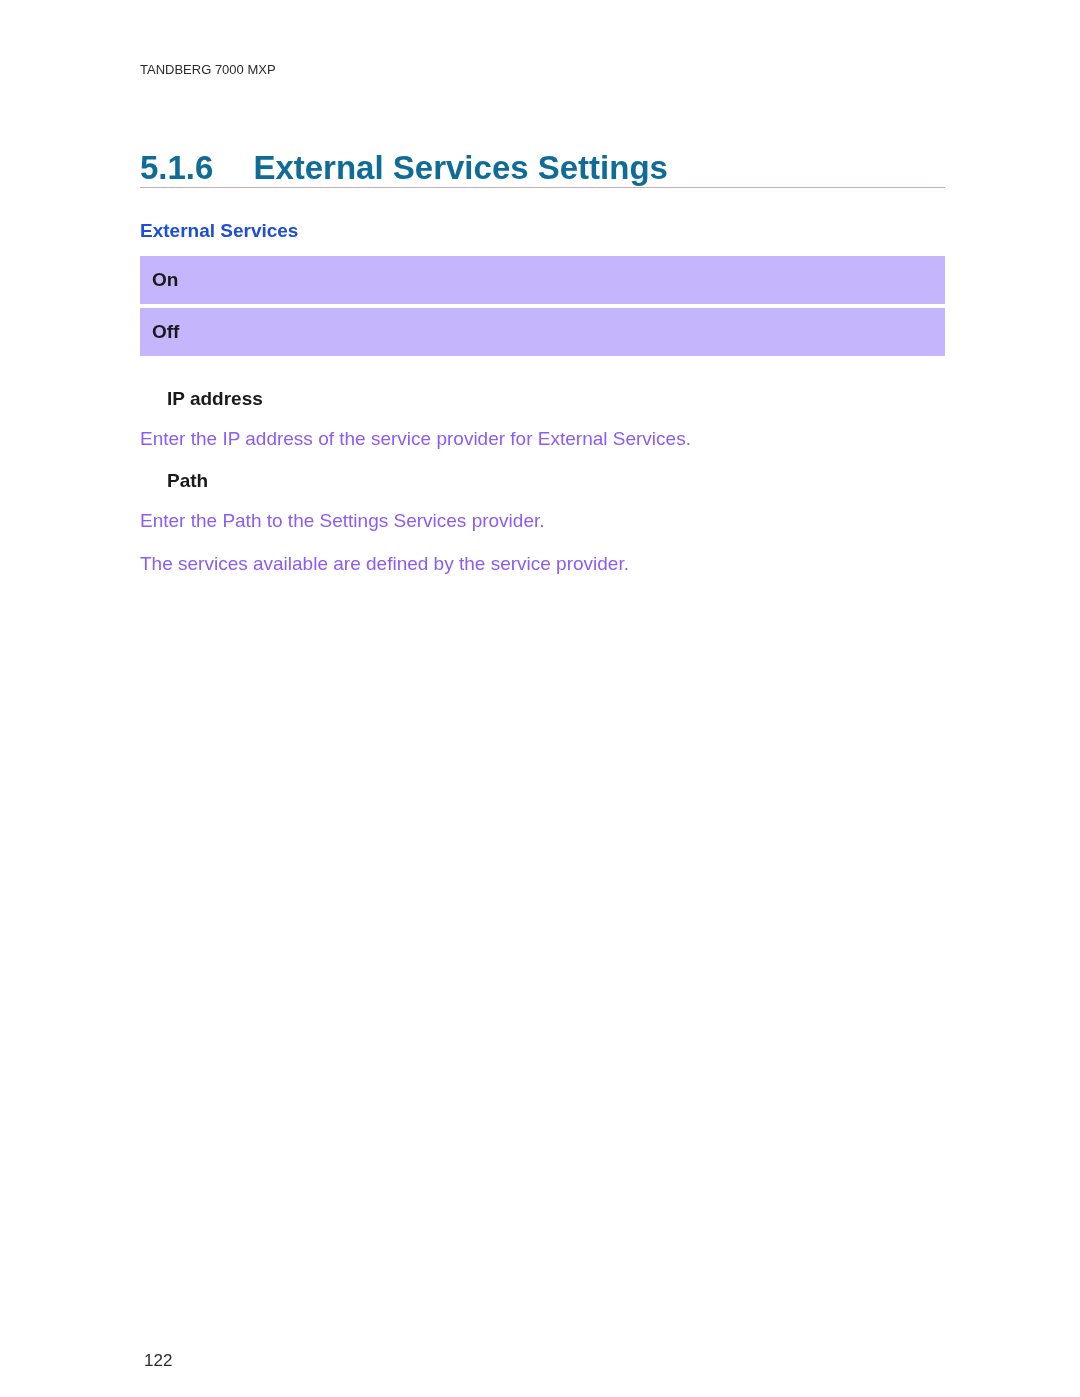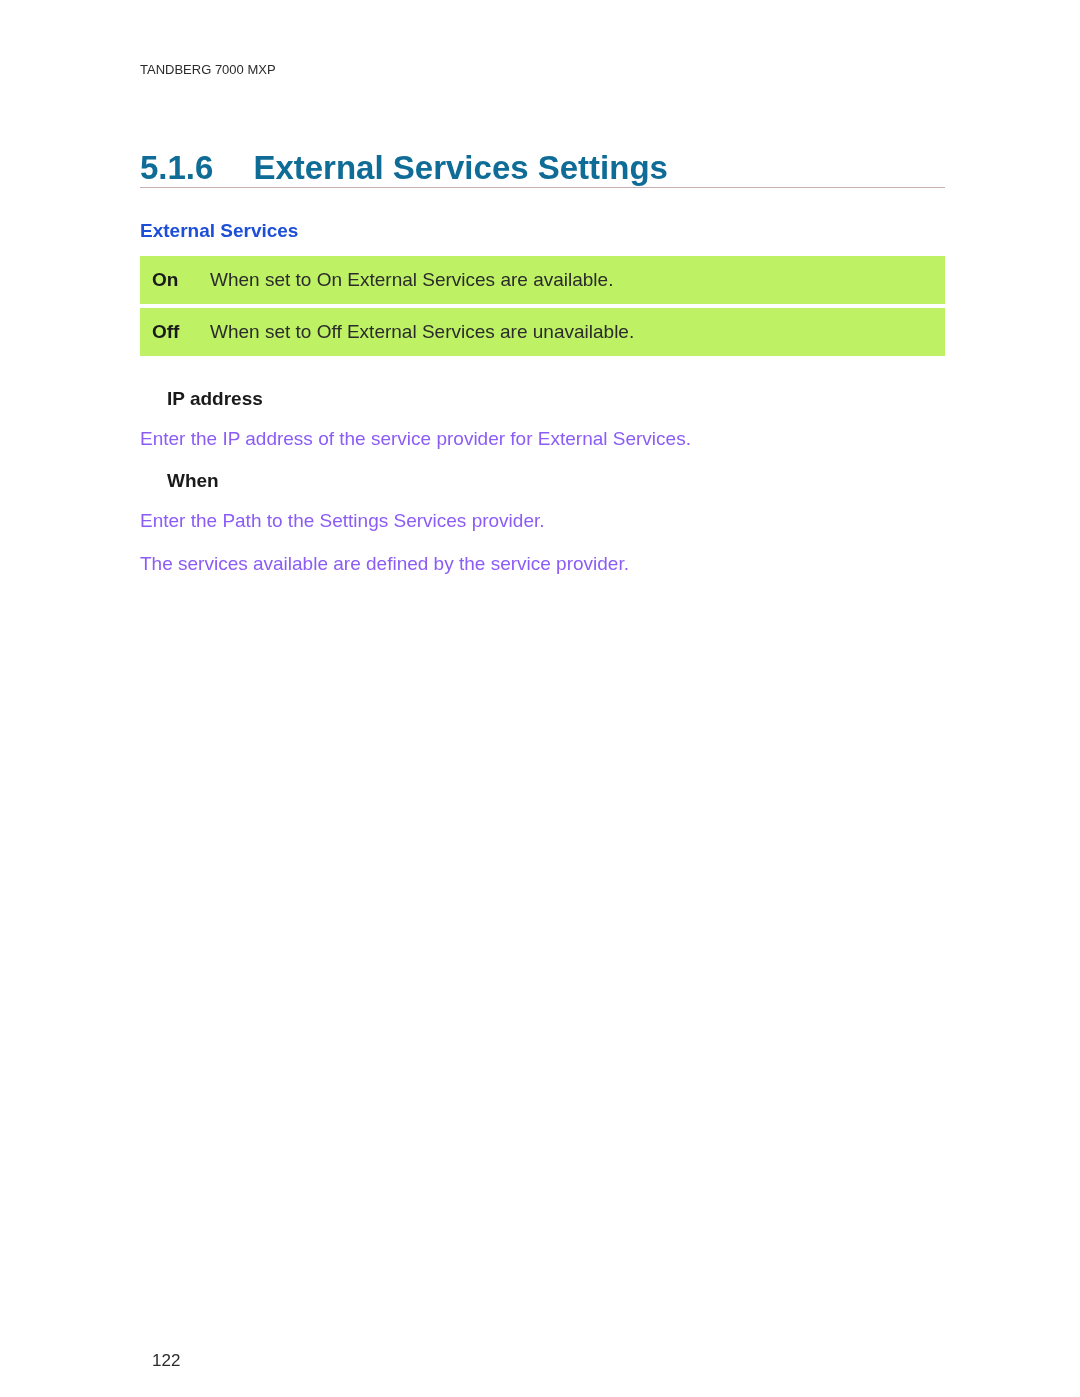--- a/index.html
+++ b/index.html
@@ -35,21 +35,21 @@
       border-top: 1px solid #c9b0b0;
       margin-bottom: 32px;
     }
     .subsection-title {
       font-size: 19px;
       font-weight: bold;
       color: #1d4ed8;
       margin-bottom: 14px;
     }
     .option-row {
-      background: #bef264;
+      background: #c4b5fd;
       padding: 13px 12px 13px 12px;
       display: flex;
       align-items: flex-start;
     }
     .option-label {
       font-size: 19px;
       font-weight: bold;
       color: #1a1a1a;
       width: 58px;
       flex-shrink: 0;
@@ -74,50 +74,48 @@
       color: #1a1a1a;
       margin-bottom: 16px;
       margin-left: 27px;
     }
     .section-spacer {
       height: 32px;
     }
     .page-number {
       position: absolute;
       bottom: 26px;
-      left: 152px;
+      left: 144px;
       font-size: 17px;
       color: #2b2b2b;
     }
   </style>
 </head>
 <body>
 
 <div class="product-name">TANDBERG 7000 MXP</div>
 
 <h1 class="section-heading">
   <span class="section-number">5.1.6</span><span>External Services Settings</span>
 </h1>
 
 <hr class="hr-line">
 
 <div class="subsection-title">External Services</div>
 
 <div class="option-row">
   <div class="option-label">On</div>
-  <div class="option-desc">When set to On External Services are available.</div>
 </div>
 <div class="row-gap"></div>
 <div class="option-row">
   <div class="option-label">Off</div>
-  <div class="option-desc">When set to Off External Services are unavailable.</div>
 </div>
 
 <div class="section-spacer"></div>
 
 <div class="sub-heading">IP address</div>
 <div class="body-text">Enter the IP address of the service provider for External Services.</div>
 
-<div class="sub-heading">When</div>
+<div class="sub-heading">Path</div>
 <div class="body-text">Enter the Path to the Settings Services provider.</div>
 <div class="body-text">The services available are defined by the service provider.</div>
 
 <div class="page-number">122</div>
 
 </body></html>

